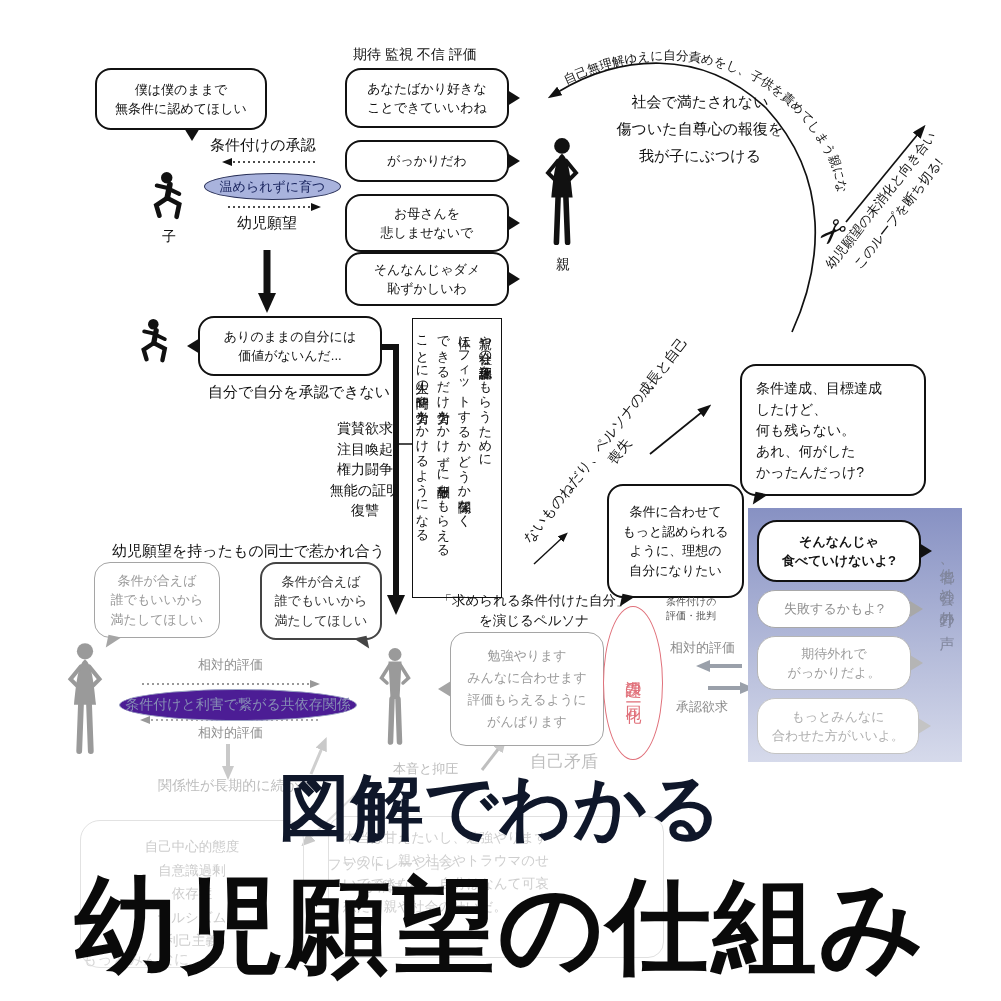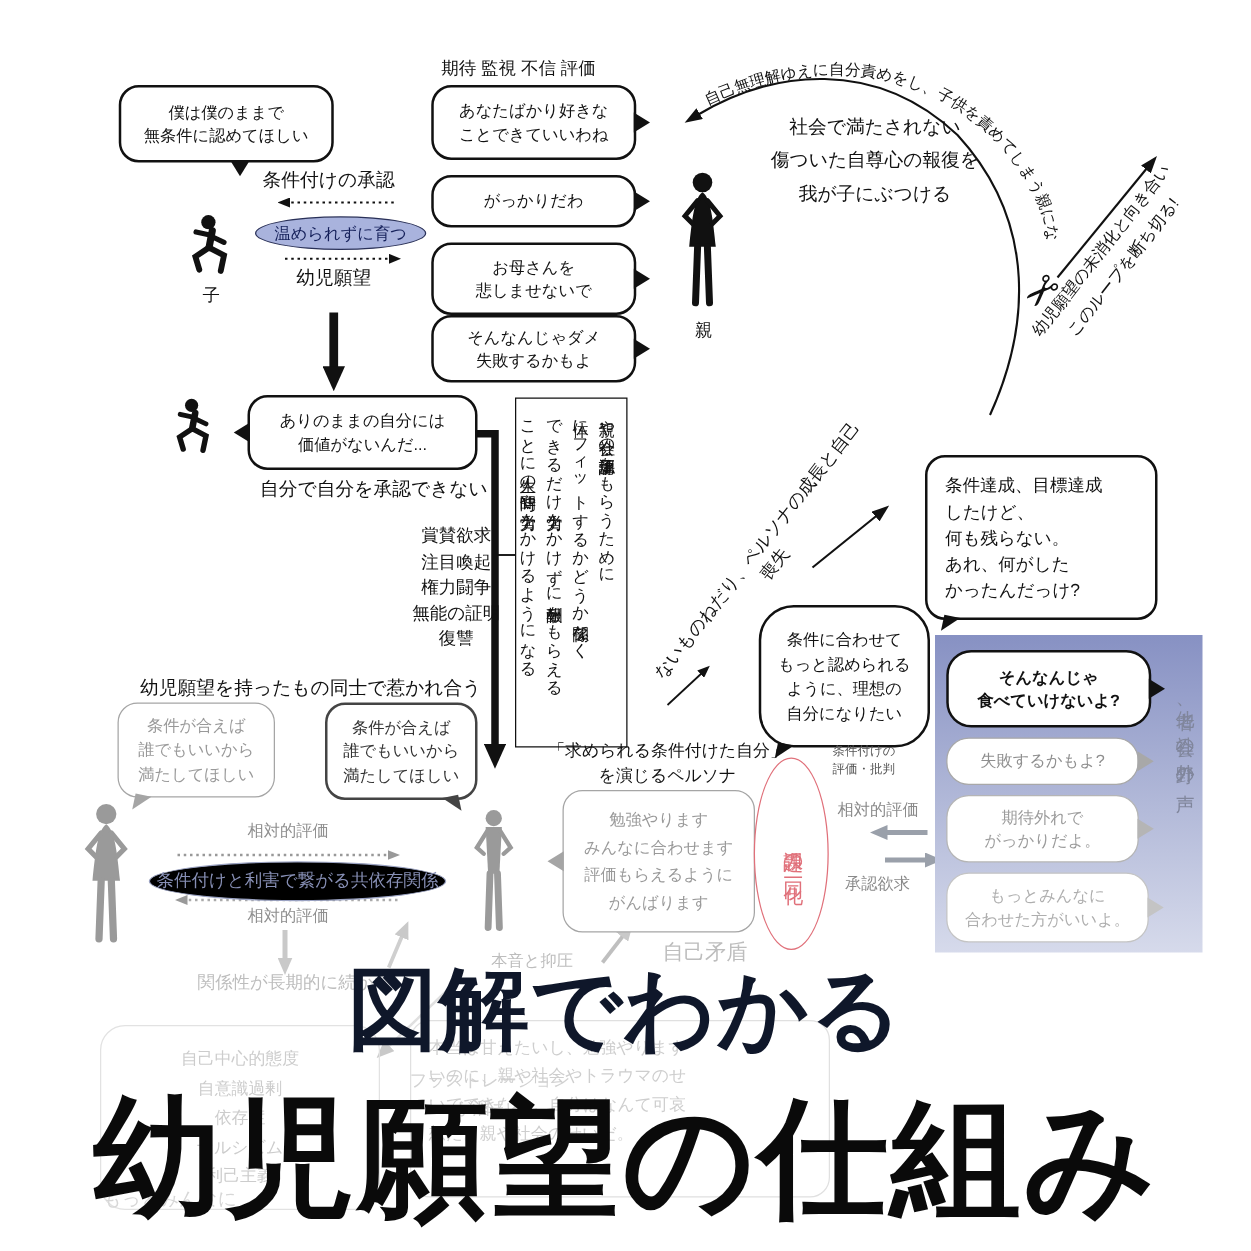--- a/index.html
+++ b/index.html
@@ -168,21 +168,21 @@
     </svg>
   <div class="abs main" style="left:162px;top:228px;font-size:14px;">子</div>
 
   <div class="abs main" style="left:353px;top:46px;font-size:14px;">期待 監視 不信 評価</div>
   <div class="bubble tail-r" style="left:345px;top:68px;width:160px;height:56px;">あなたばかり好きな
 ことできていいわね</div>
   <div class="bubble tail-r" style="left:345px;top:140px;width:160px;height:38px;">がっかりだわ</div>
   <div class="bubble tail-r" style="left:345px;top:194px;width:160px;height:54px;">お母さんを
 悲しませないで</div>
   <div class="bubble tail-r" style="left:345px;top:252px;width:160px;height:50px;">そんなんじゃダメ
-失敗するかもよ</div>
+恥ずかしいわ</div>
   <svg class="abs main" style="left:534px;top:128px;color:#111;" width="56" height="130" viewBox="0 0 100 200">
       <use href="#woman"></use>
     </svg>
   <div class="abs main" style="left:556px;top:256px;font-size:14px;">親</div>
 
   <div class="abs pre ctr main" style="left:595px;top:88px;width:210px;font-size:15px;line-height:1.8;">社会で満たされない
 傷ついた自尊心の報復を
 我が子にぶつける</div>
   <div class="abs main" style="left:818px;top:212px;font-size:34px;transform:rotate(135deg);">✂</div>
   <div class="abs pre ctr main" style="left:775px;top:185px;width:230px;font-size:13px;line-height:1.7;transform:rotate(-52deg);">幼児願望の未消化と向き合い
@@ -204,35 +204,35 @@
 体にフィットするかどうか関係なく
 できるだけ労力をかけずに報酬をもらえる
 ことに人生の時間や労力をかけるようになる</div>
 
   <div class="abs main" style="left:478px;top:428px;width:270px;font-size:14px;text-align:center;transform:rotate(-52deg);">ないものねだり、ペルソナの成長と自己喪失</div>
   <div class="bubble tail-bl" style="left:740px;top:364px;width:186px;height:132px;justify-content:flex-start;text-align:left;padding-left:14px;font-size:14px;box-sizing:border-box;">条件達成、目標達成
 したけど、
 何も残らない。
 あれ、何がした
 かったんだっけ?</div>
-  <div class="bubble tail-bl" style="left:607px;top:484px;width:133px;height:110px;border-radius:28px;">条件に合わせて
+  <div class="bubble tail-bl" style="left:607px;top:484px;width:133px;height:110px;">条件に合わせて
 もっと認められる
 ように、理想の
 自分になりたい</div>
 
   
   <div class="abs lbl main" style="left:112px;top:540px;text-align:right;">幼児願望を持ったもの同士で惹かれ合う</div>
   <div class="bubble tail-bl b-gray" style="left:94px;top:562px;width:124px;height:74px;">条件が合えば
 誰でもいいから
 満たしてほしい</div>
   <div class="bubble tail-br b-dark" style="left:260px;top:562px;width:118px;height:74px;">条件が合えば
 誰でもいいから
 満たしてほしい</div>
   <div class="abs main" style="left:198px;top:656px;font-size:13px;color:#8f8f8f;">相対的評価</div>
-  <div class="ellipse" style="left:119px;top:689px;width:236px;height:30px;background:#000000;border:1px solid #9aa2c2;">
+  <div class="ellipse" style="left:119px;top:689px;width:236px;height:30px;background:#4c1d95;border:1px solid #9aa2c2;">
     <span style="font-size:14px;color:#878fb5;">条件付けと利害で繋がる共依存関係</span>
   </div>
   <div class="abs main" style="left:198px;top:724px;font-size:13px;color:#8f8f8f;">相対的評価</div>
   <svg class="abs main" style="left:56px;top:636px;color:#9a9a9a;" width="58" height="128" viewBox="0 0 100 200">
       <use href="#woman"></use>
     </svg>
   <svg class="abs main" style="left:370px;top:628px;color:#9a9a9a;" width="50" height="138" viewBox="0 0 100 200">
       <use href="#man"></use>
     </svg>
 

